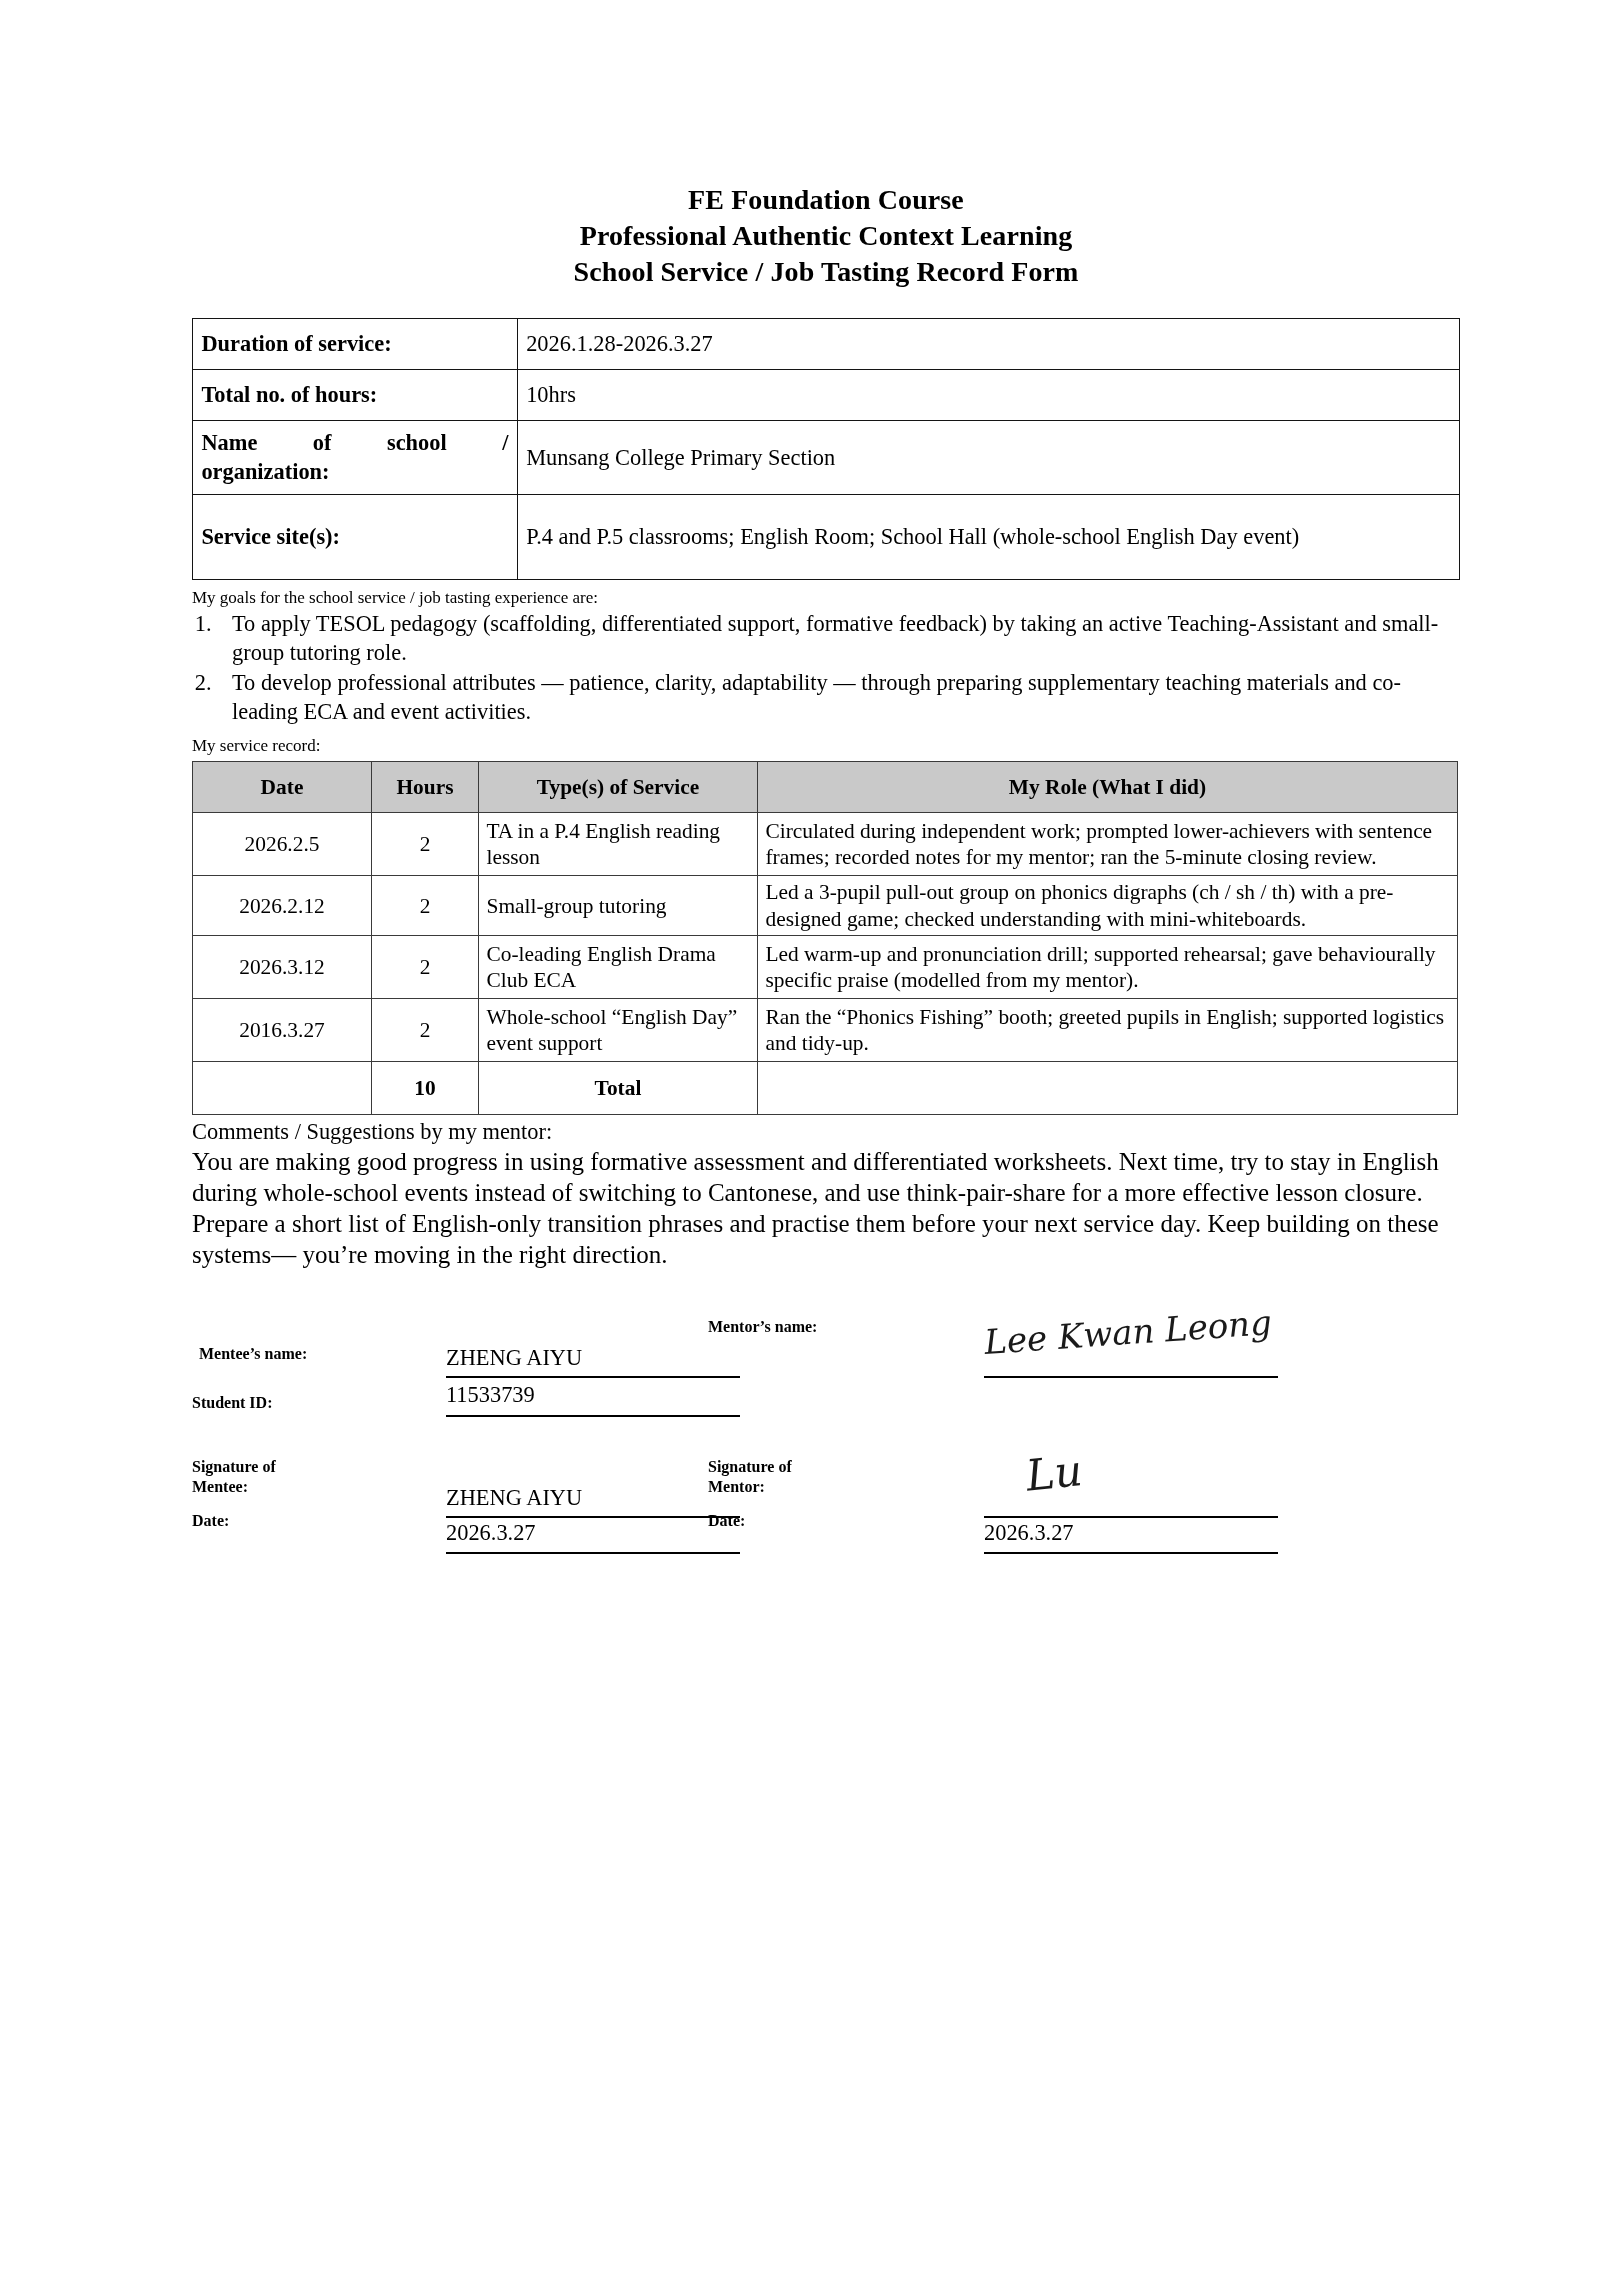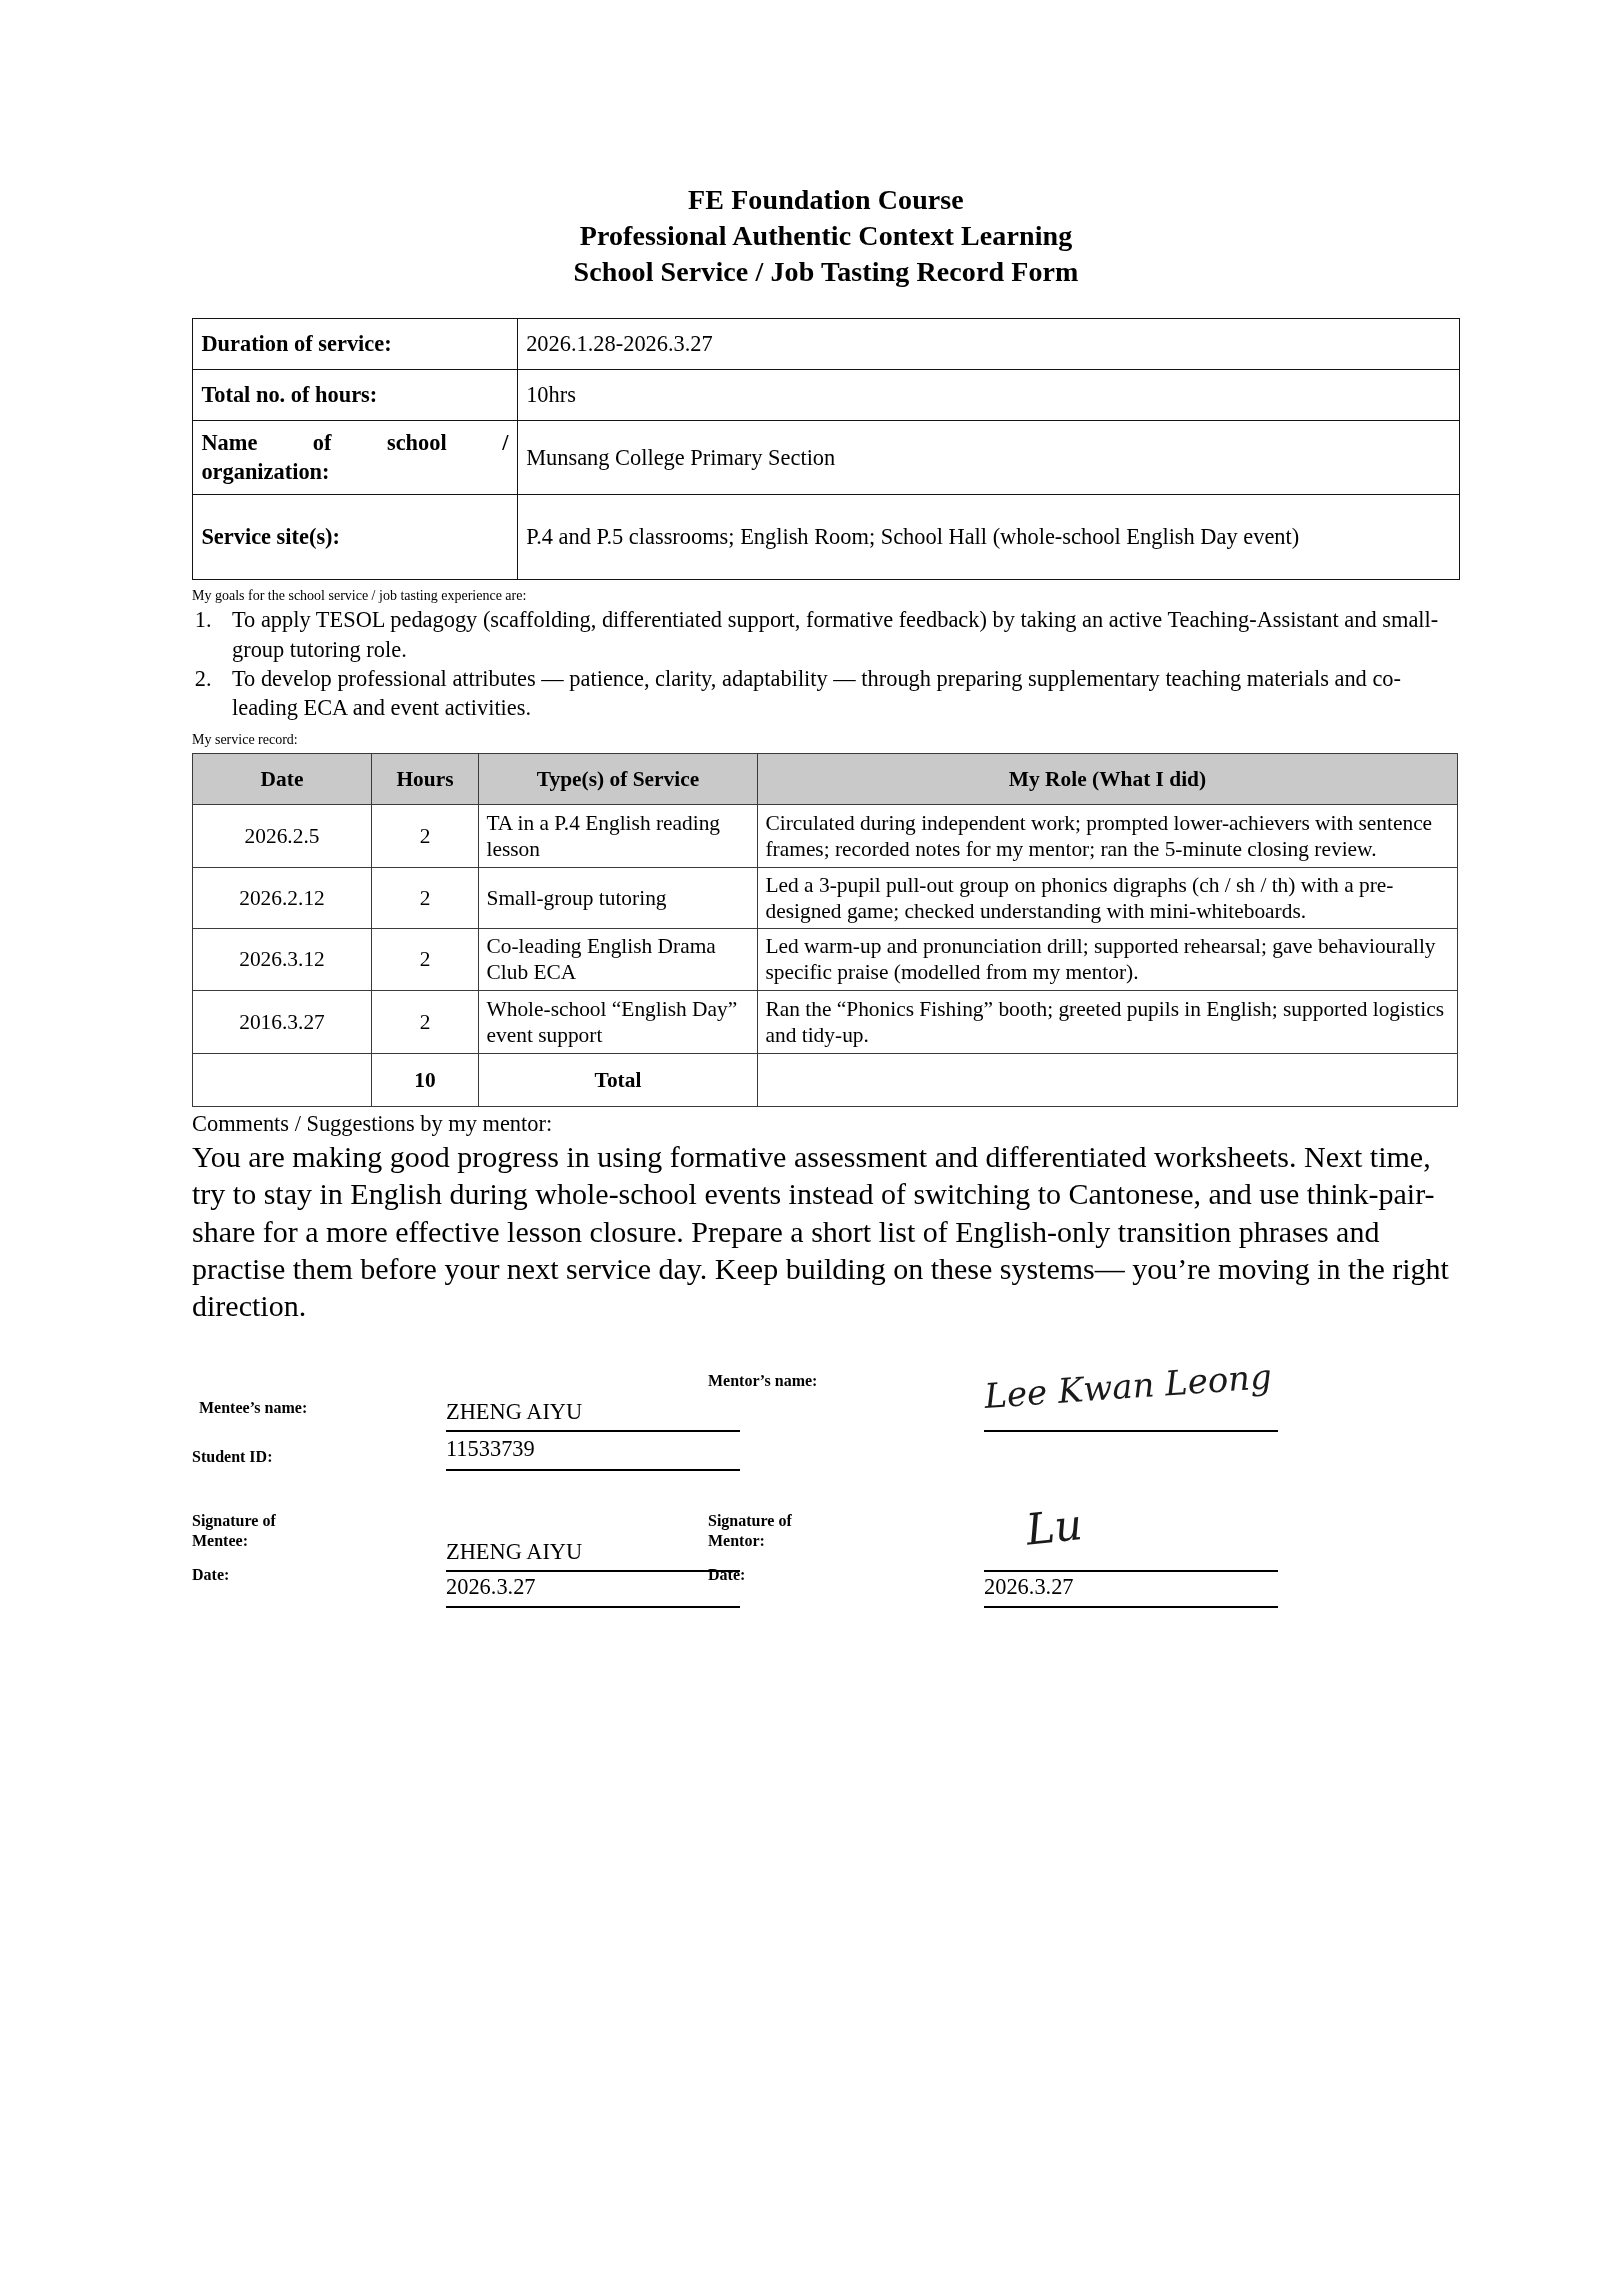--- a/index.html
+++ b/index.html
@@ -61,21 +61,21 @@
   td.info-label .ln { display: block; }
   td.info-value { font-weight: normal; }
 
   .row-dur td { height: 36px; }
   .row-hrs td { height: 36px; }
   .row-org td { height: 51px; }
   .row-site td { height: 70px; }
 
   
   .body-text {
-    font-size: 14px;
+    font-size: 17px;
     line-height: 1.30;
   }
   .goals-intro { margin-top: 7.5px; }
   ol.goals {
     margin: 0;
     padding: 0;
     list-style: none;
   }
   ol.goals li {
     position: relative;
@@ -130,21 +130,21 @@
     padding: 3.7px;
   }
 
   
   .comments-head {
     font-size: 22.4px;
     line-height: 1.30;
     margin-top: 1.9px;
   }
   .comments-body {
-    font-size: 30px;
+    font-size: 25px;
     line-height: 1.24;
     text-align: left;
   }
 
   
   .sig-area {
     position: relative;
     margin-top: 29px;
     height: 261px;
   }

